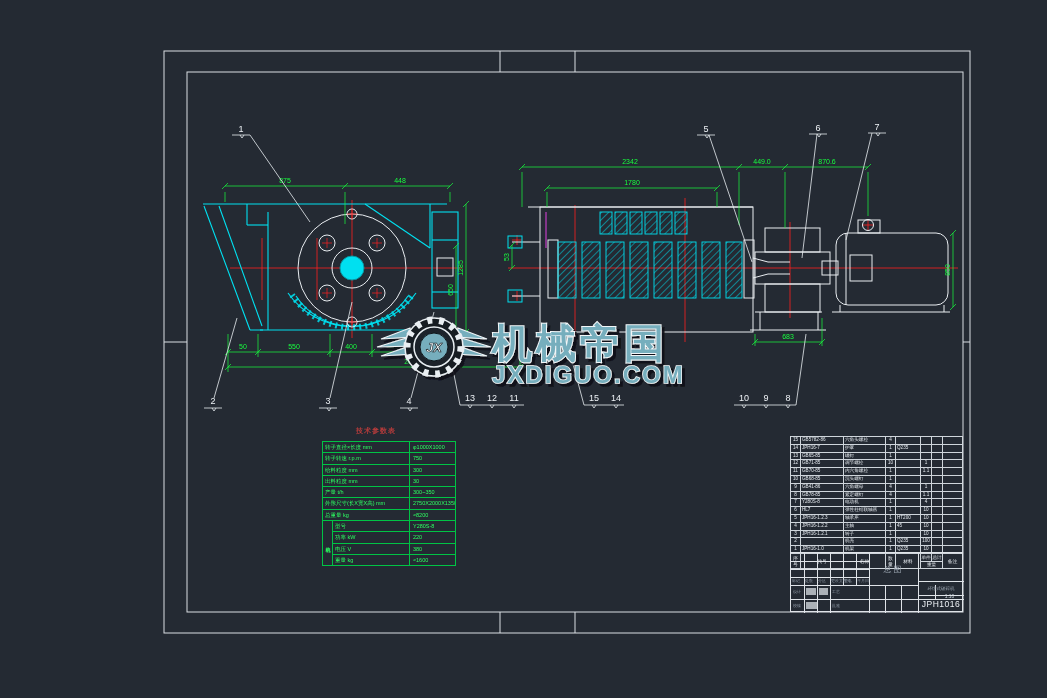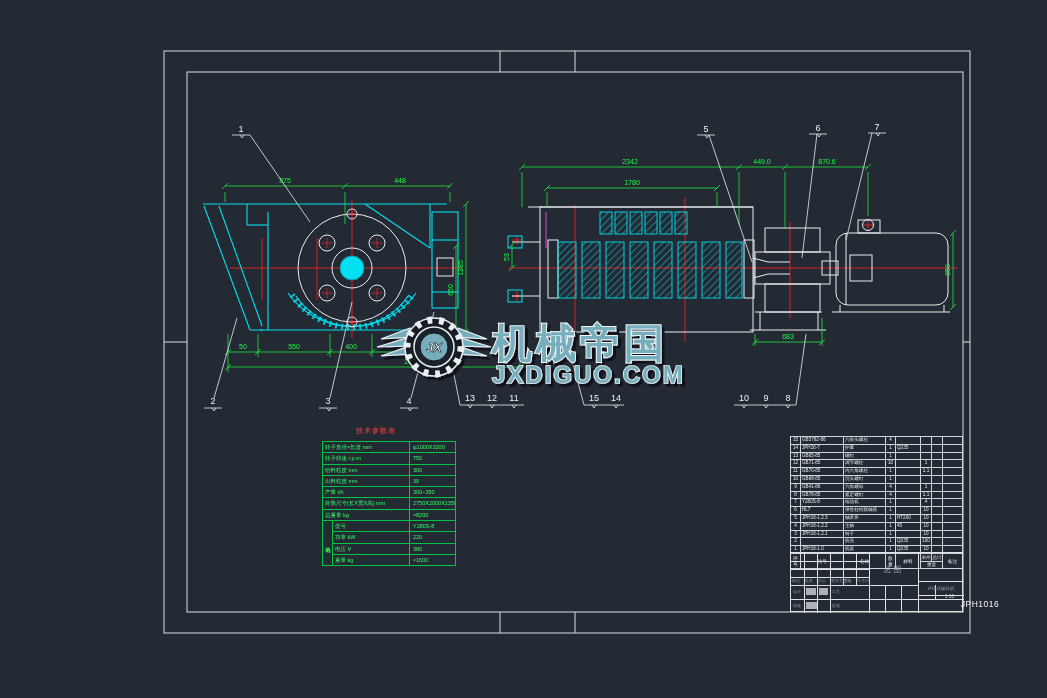--- a/index.html
+++ b/index.html
@@ -54,21 +54,21 @@
   .tb .vline,.tb .hline{position:absolute;background:#dfe3e8;}
   .tb .lbl{position:absolute;white-space:nowrap;overflow:hidden;}
   .tb .smudge{position:absolute;background:#c3c9cf;opacity:.85;}
   .tb-view{position:absolute;left:78px;top:0;width:49px;height:32px;display:flex;
            align-items:center;justify-content:center;color:#99a3af;font-size:8px;letter-spacing:2px;}
   .tb-scale{position:absolute;left:144px;top:38px;width:29px;height:10px;color:#c9d2da;
             font-size:5px;text-align:center;line-height:10px;}
   .tb-prod{position:absolute;left:127px;top:28px;width:46px;height:14px;display:flex;
            align-items:center;justify-content:center;color:#9aa3ae;font-size:4.5px;}
   .tb-no{position:absolute;left:127px;top:42px;width:46px;height:18px;display:flex;
-         align-items:center;justify-content:center;color:#eef2f6;font-size:8.5px;letter-spacing:.5px;padding-left:39px;}
+         align-items:center;justify-content:center;color:#eef2f6;font-size:8.5px;letter-spacing:.5px;}
 </style>
 </head>
 <body>
 
 <svg class="abs" style="left:0;top:0" width="1047" height="698" viewBox="0 0 1047 698">
   <defs>
     <pattern id="hatch" width="5" height="5" patternUnits="userSpaceOnUse" patternTransform="rotate(45)">
       <line x1="0" y1="0" x2="0" y2="5" stroke="#00e0f0" stroke-width="1"></line>
     </pattern>
     <filter id="ds" x="-20%" y="-20%" width="140%" height="140%">

